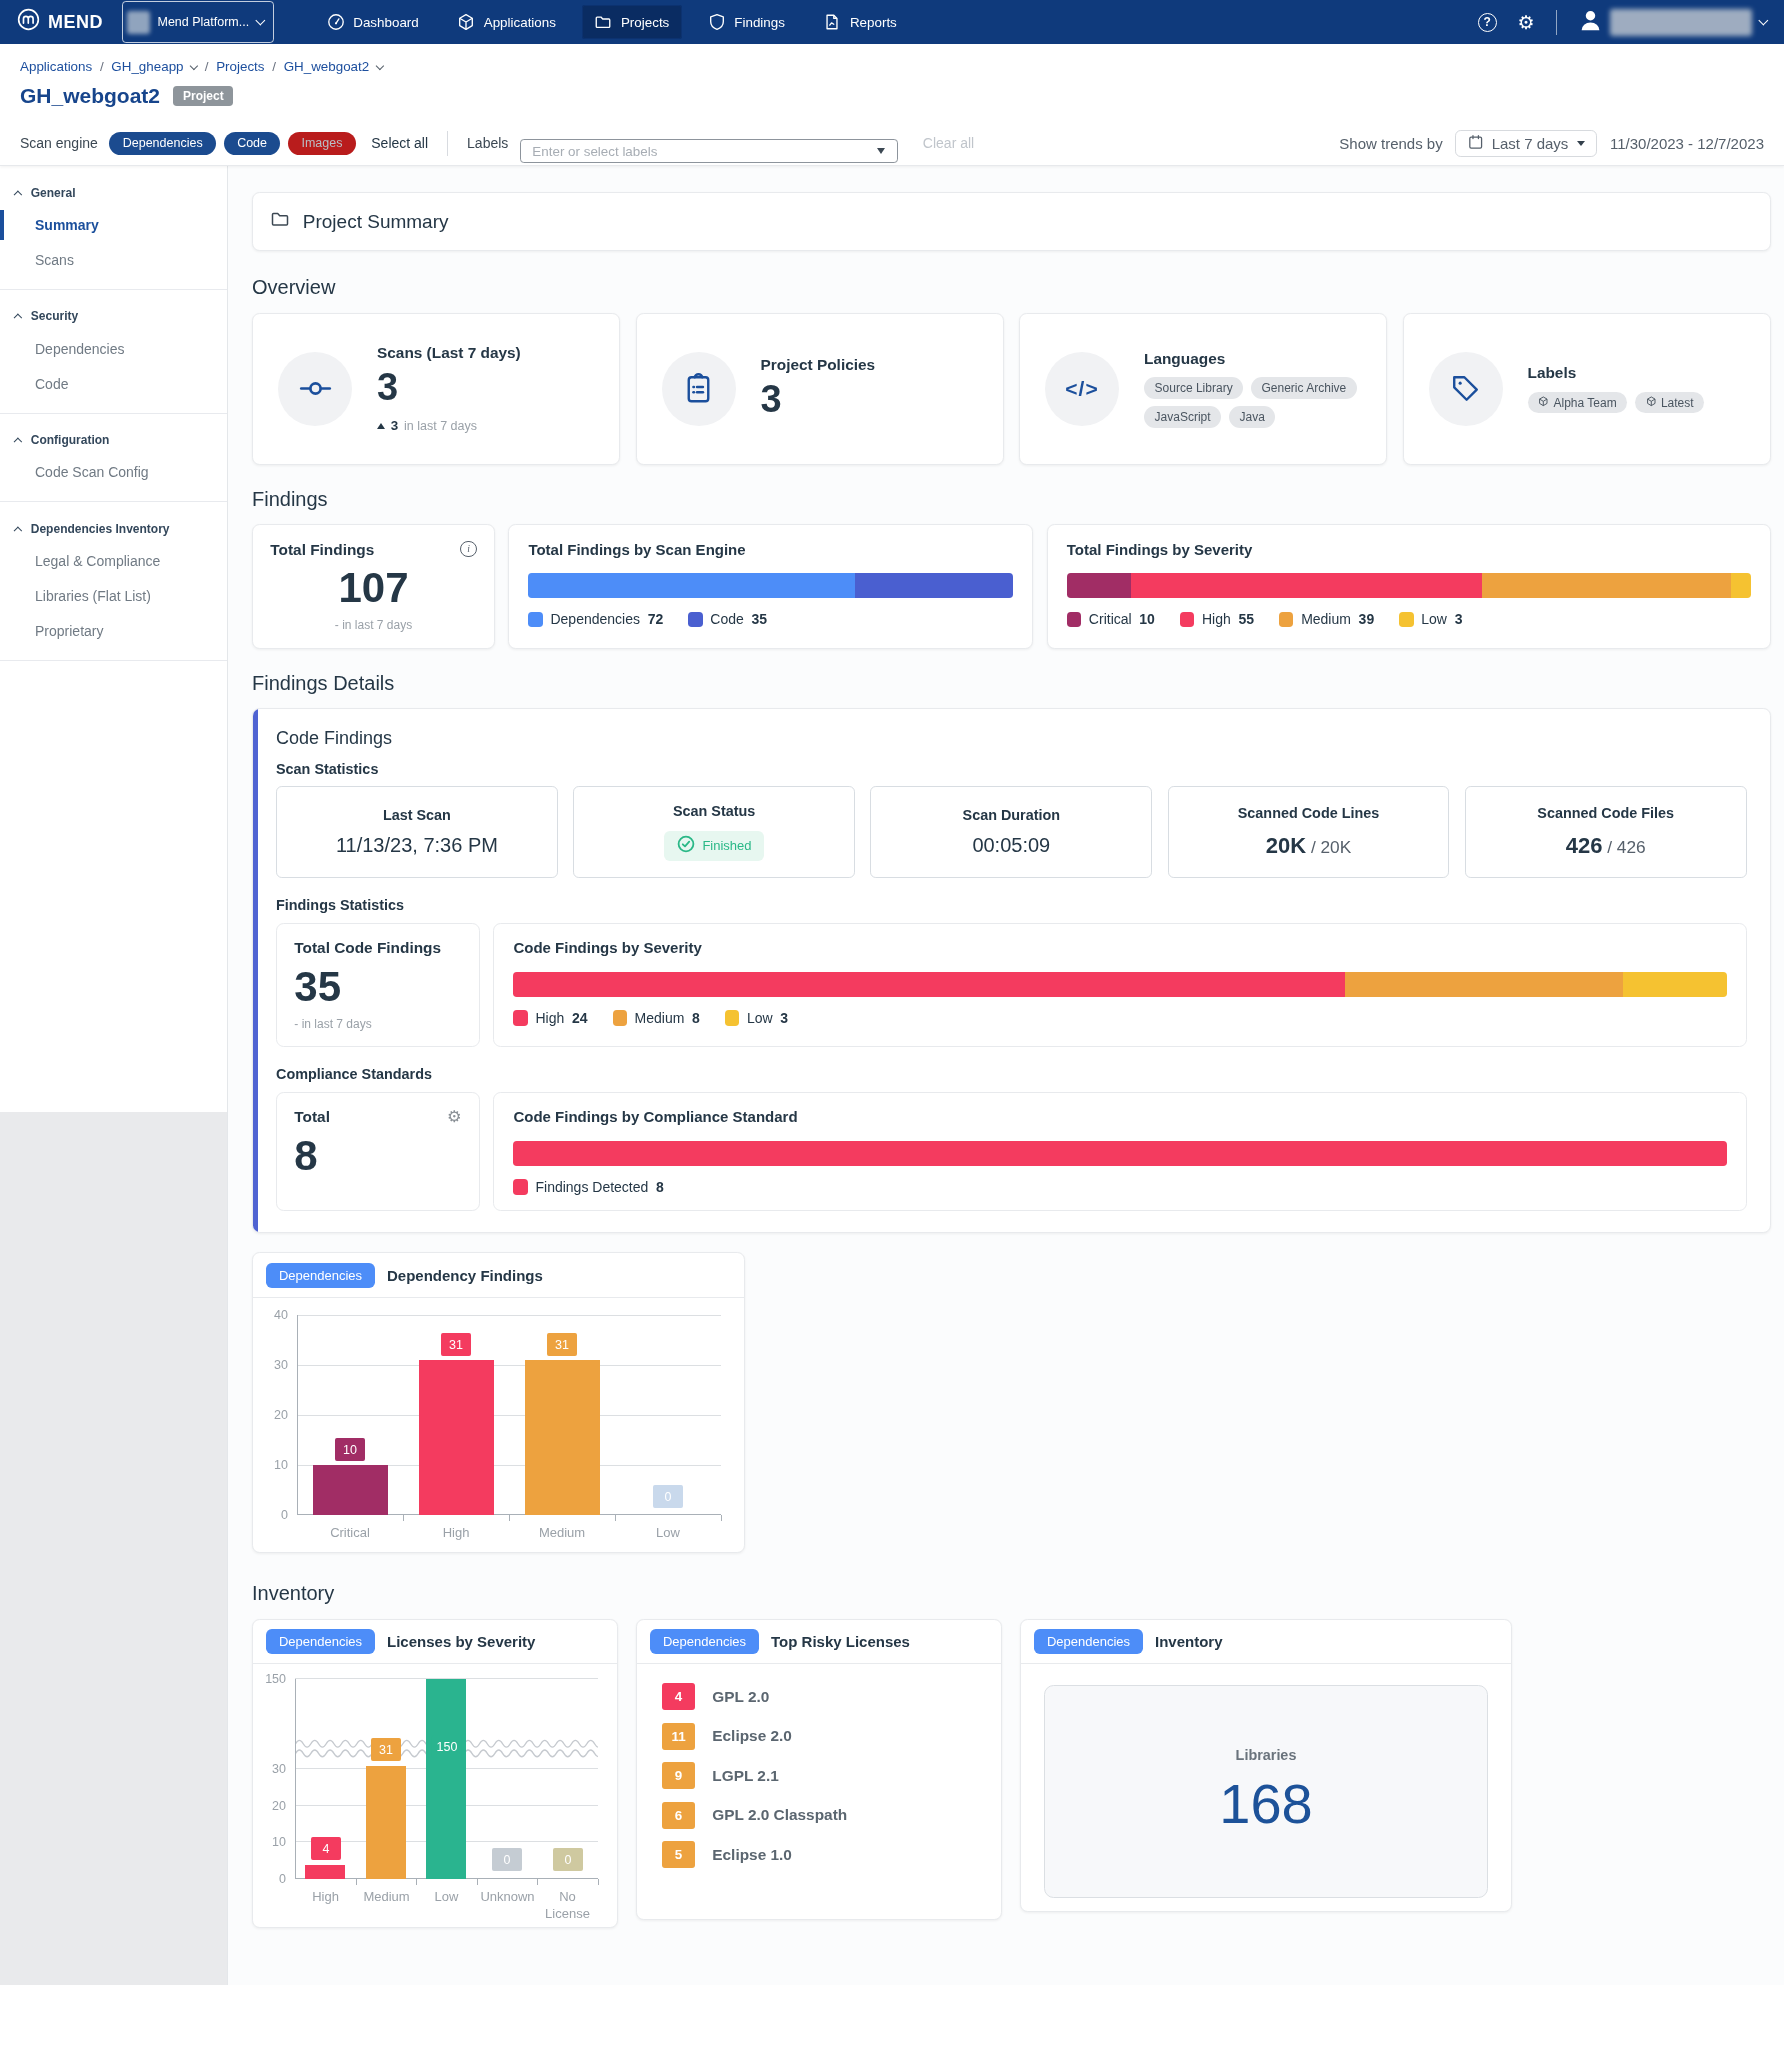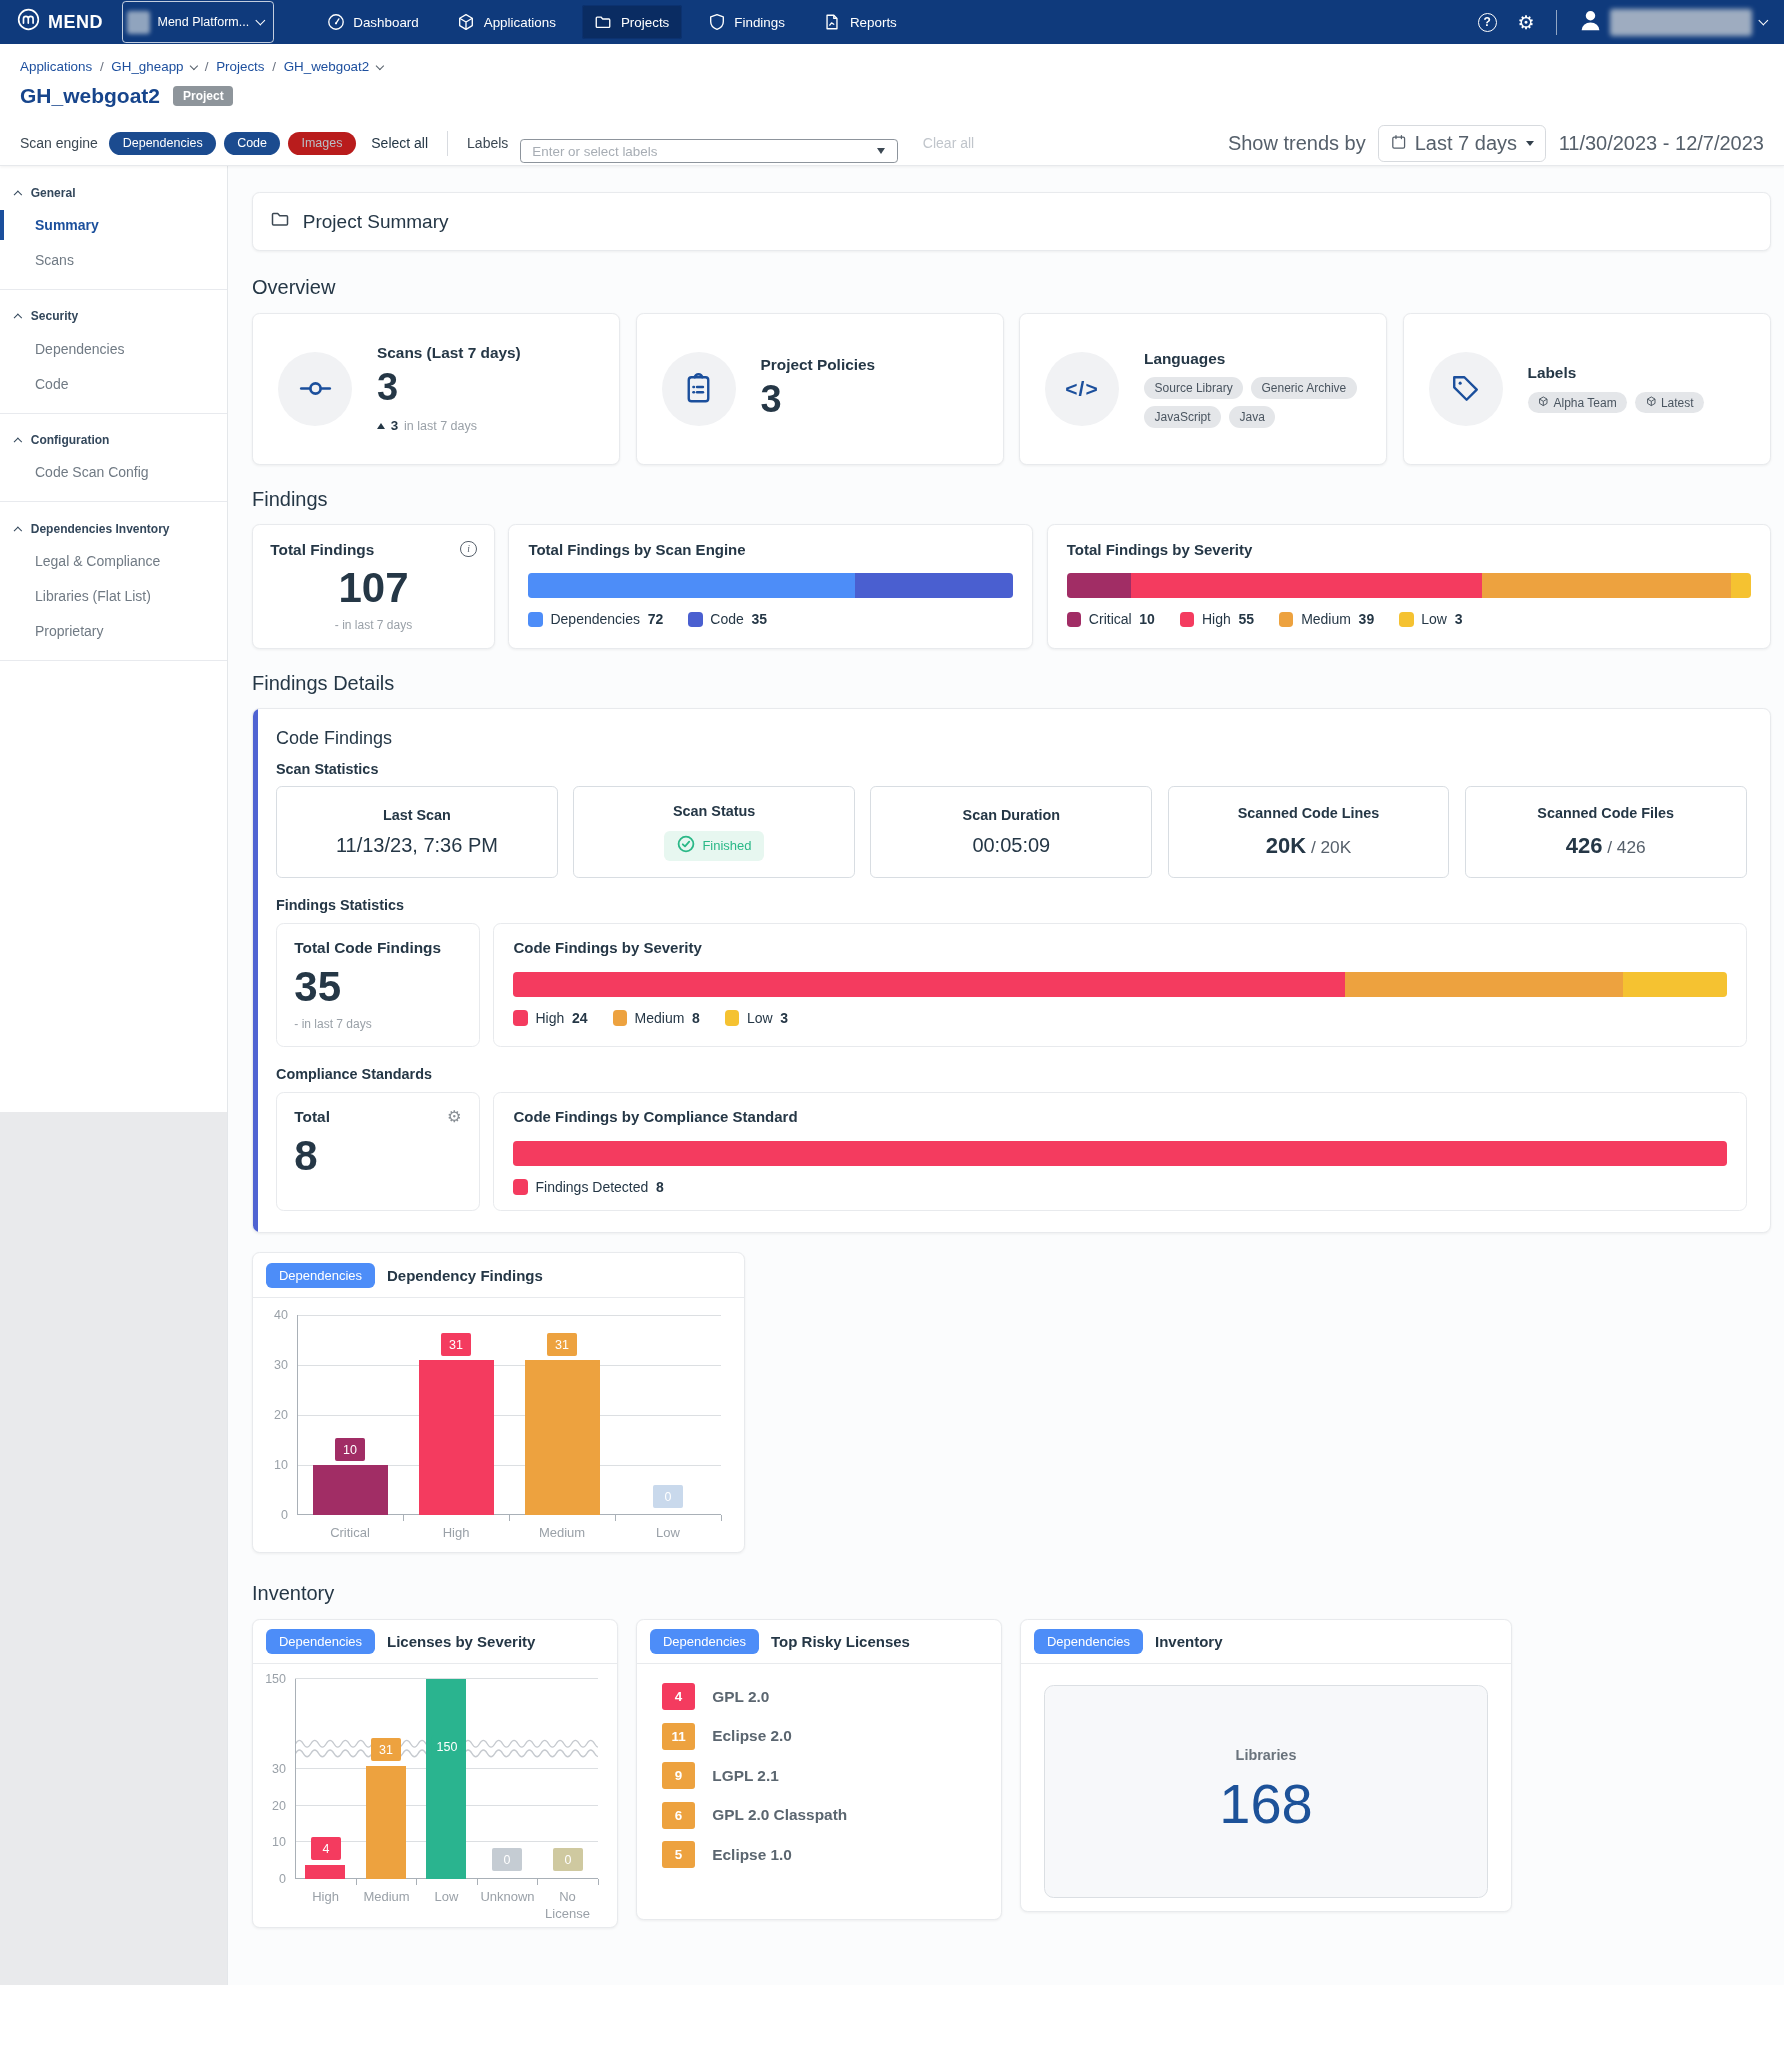--- a/index.html
+++ b/index.html
@@ -42,22 +42,22 @@
   .pill { font-size:12.5px; padding:4.8px 13.4px; border-radius:13.4px; cursor:pointer; }
   .pill.active { background:#1b4b8f; color:#fff; }
   .pill.disabled { background:#b91c1c; color:#b9bfc6; cursor:default; }
   .select-all { margin-left:15.4px; font-size:14px; color:#253746; cursor:pointer; }
   .v-div { width:1px; height:25px; background:#d8dbe0; margin:0 19px; }
   .labels-input { margin-left:11.5px; width:378px; height:24px; border:1px solid #8d949c; border-radius:3.8px; display:flex; align-items:center; padding:0 11.5px; cursor:text;margin-top:16px; }
   .labels-input input { border:none; outline:none; flex:1; font-size:13.4px; font-family:"Liberation Sans",sans-serif; color:#253746; }
   .labels-input input::placeholder { color:#a7adb4; }
   .labels-input .caret { color:#3c4853; border-top-width:6.7px; }
   .clear-all { margin-left:25px; font-size:14px; color:#c0c5cb; cursor:default; }
-  .trends-area { margin-left:auto; display:flex; align-items:center; gap:12.5px; color:#56606b; font-size:20px; }
-  .period-box { display:flex; align-items:center; gap:8.6px; border:1px solid #d7dade; border-radius:5.8px; height:37px; padding:0 11.5px; cursor:pointer; }
+  .trends-area { margin-left:auto; display:flex; align-items:center; gap:12.5px; color:#56606b; font-size:15px; }
+  .period-box { display:flex; align-items:center; gap:8.6px; border:1px solid #d7dade; border-radius:5.8px; height:27px; padding:0 11.5px; cursor:pointer; }
   .period-box .caret { color:#33404c; }
 
   
   .body-row { display:flex; height:1819px; }
   .sidebar { width:228px; flex-shrink:0; background:#fff; border-right:1px solid #e4e7ea; position:relative; }
   .sidebar::after { content:""; position:absolute; left:0; right:0; top:946px; bottom:0; background:#e9eaec; }
   .sb-section { border-bottom:1px solid #e8eaee; padding:9.6px 0 11.5px; }
   .sb-head { display:flex; align-items:center; gap:9.6px; padding:9.6px 15.4px 7.7px; font-size:12px; font-weight:bold; color:#33475b; cursor:pointer; }
   .sb-head .chev { width:5.8px; height:5.8px; color:#33475b; }
   .sb-item { position:relative; padding:9.6px 15.4px 9.6px 35px; font-size:14px; color:#707a84; cursor:pointer; }

